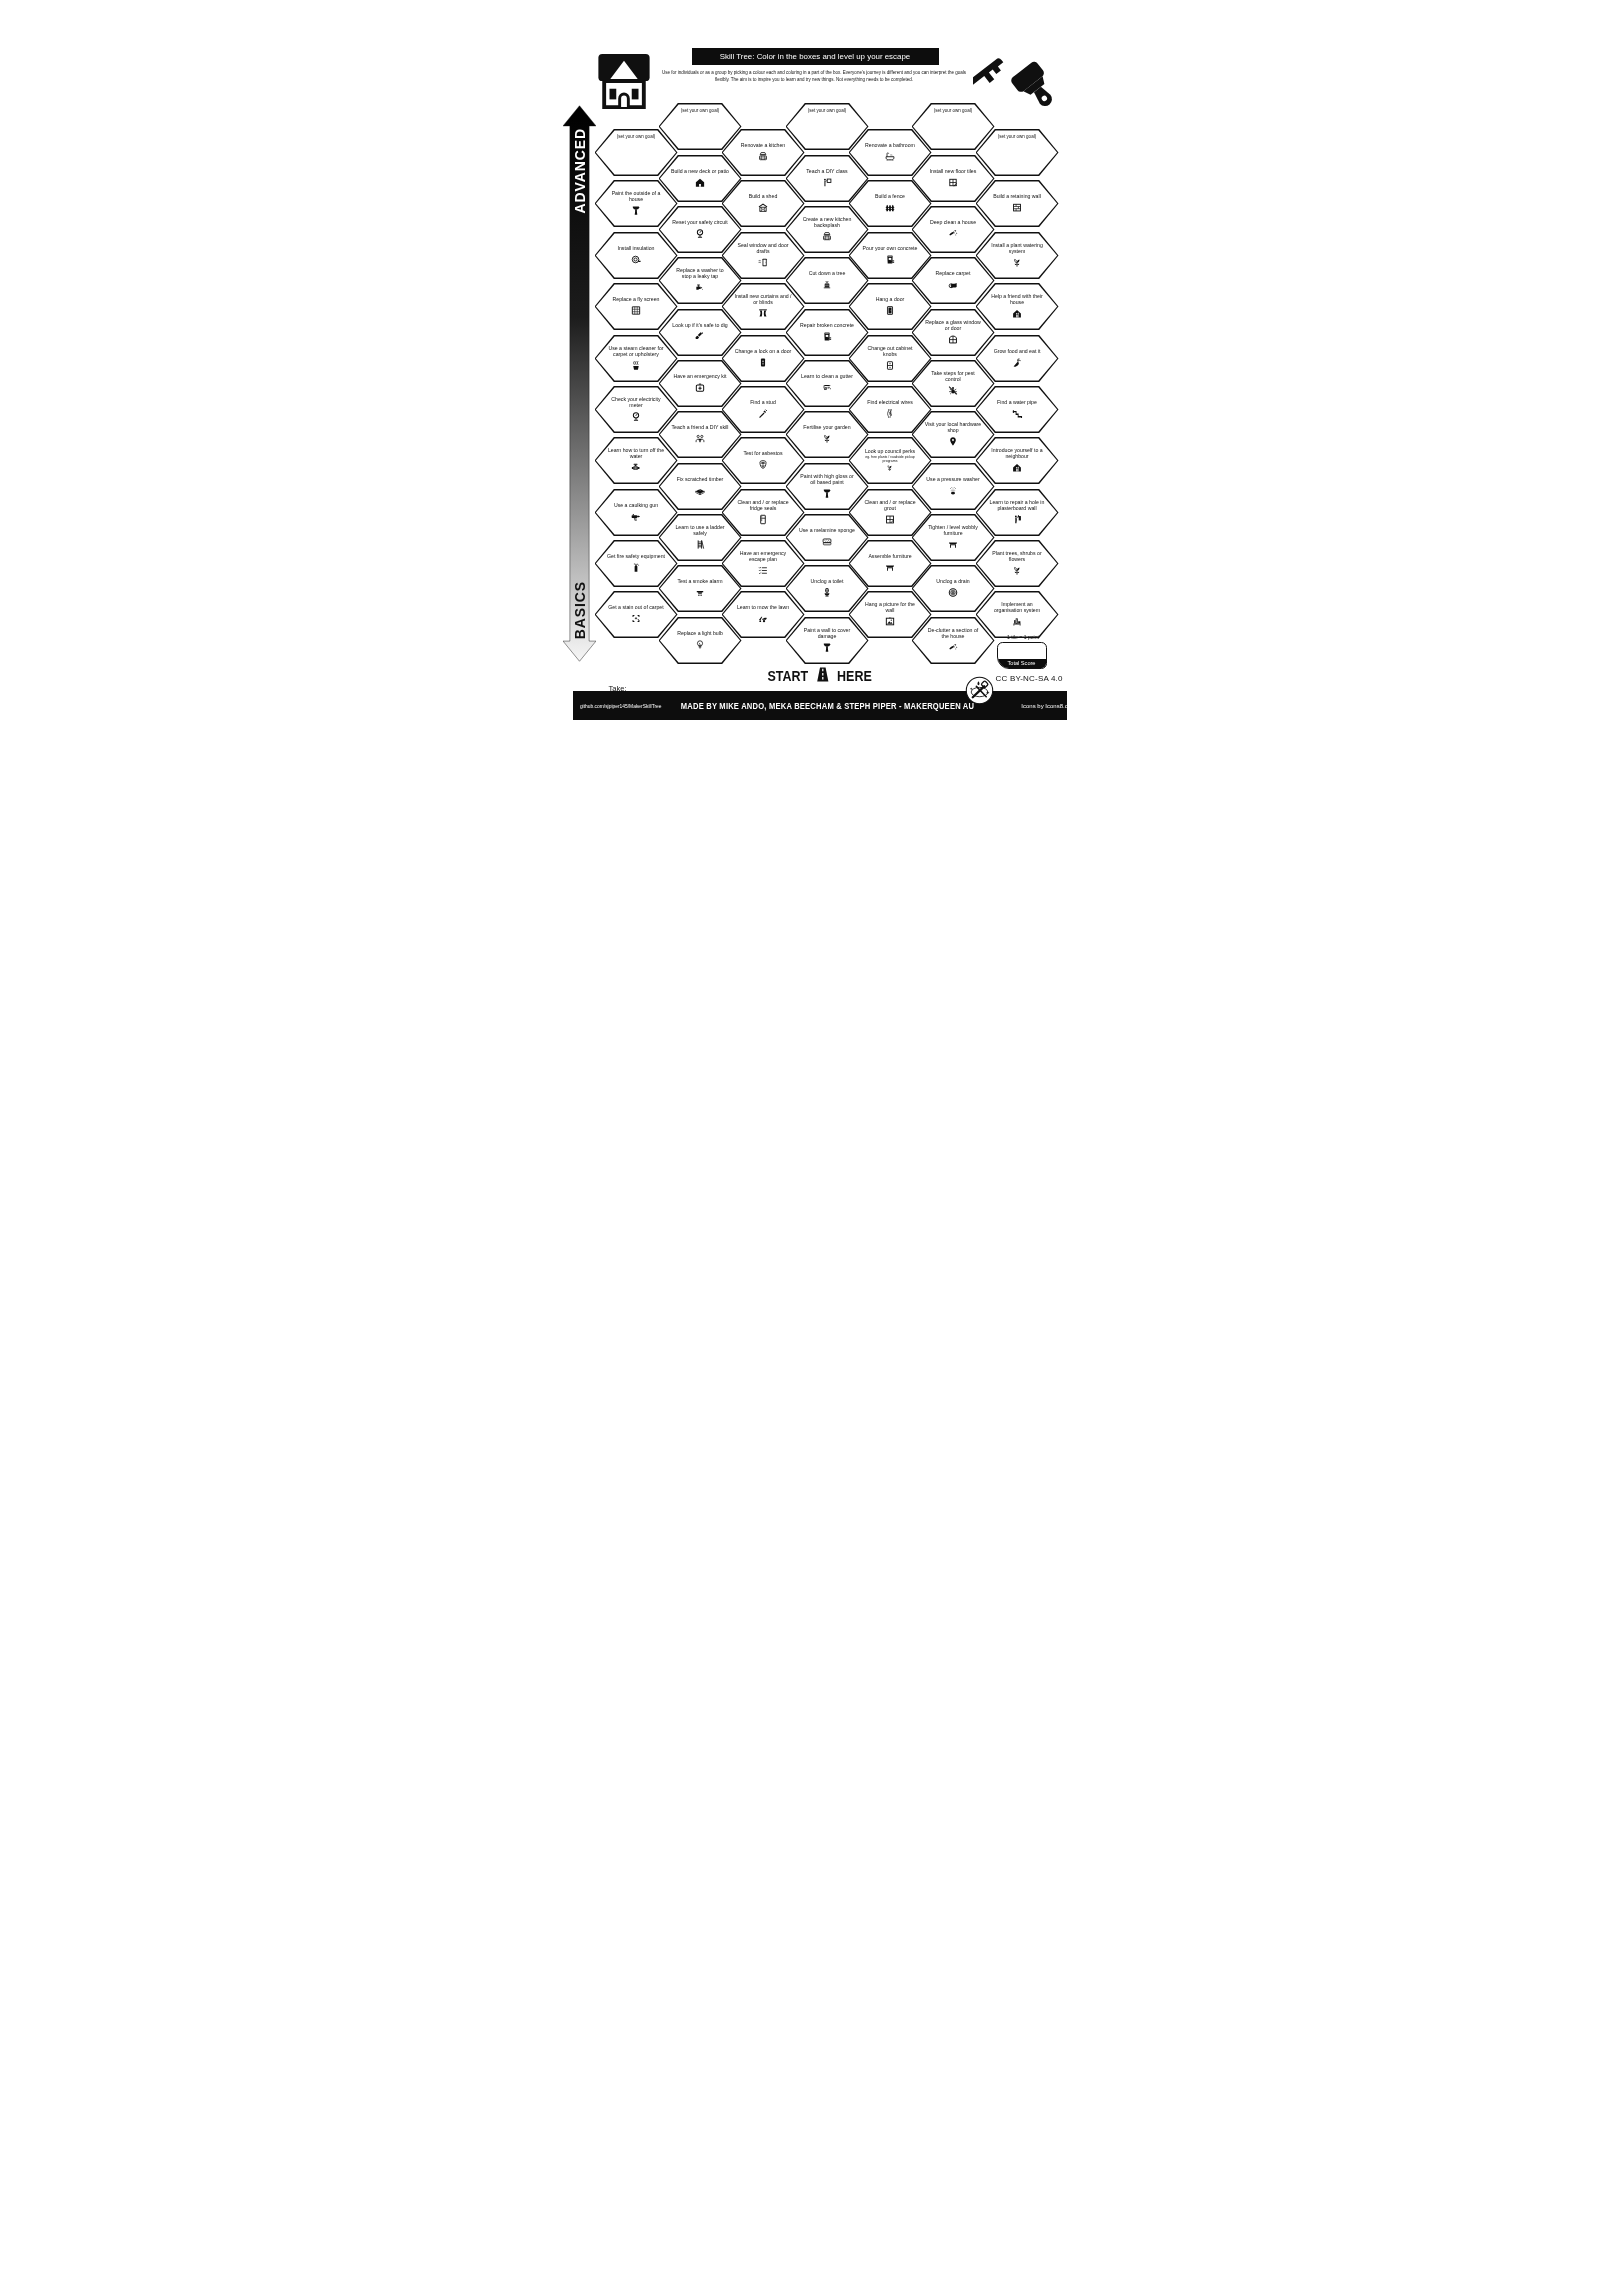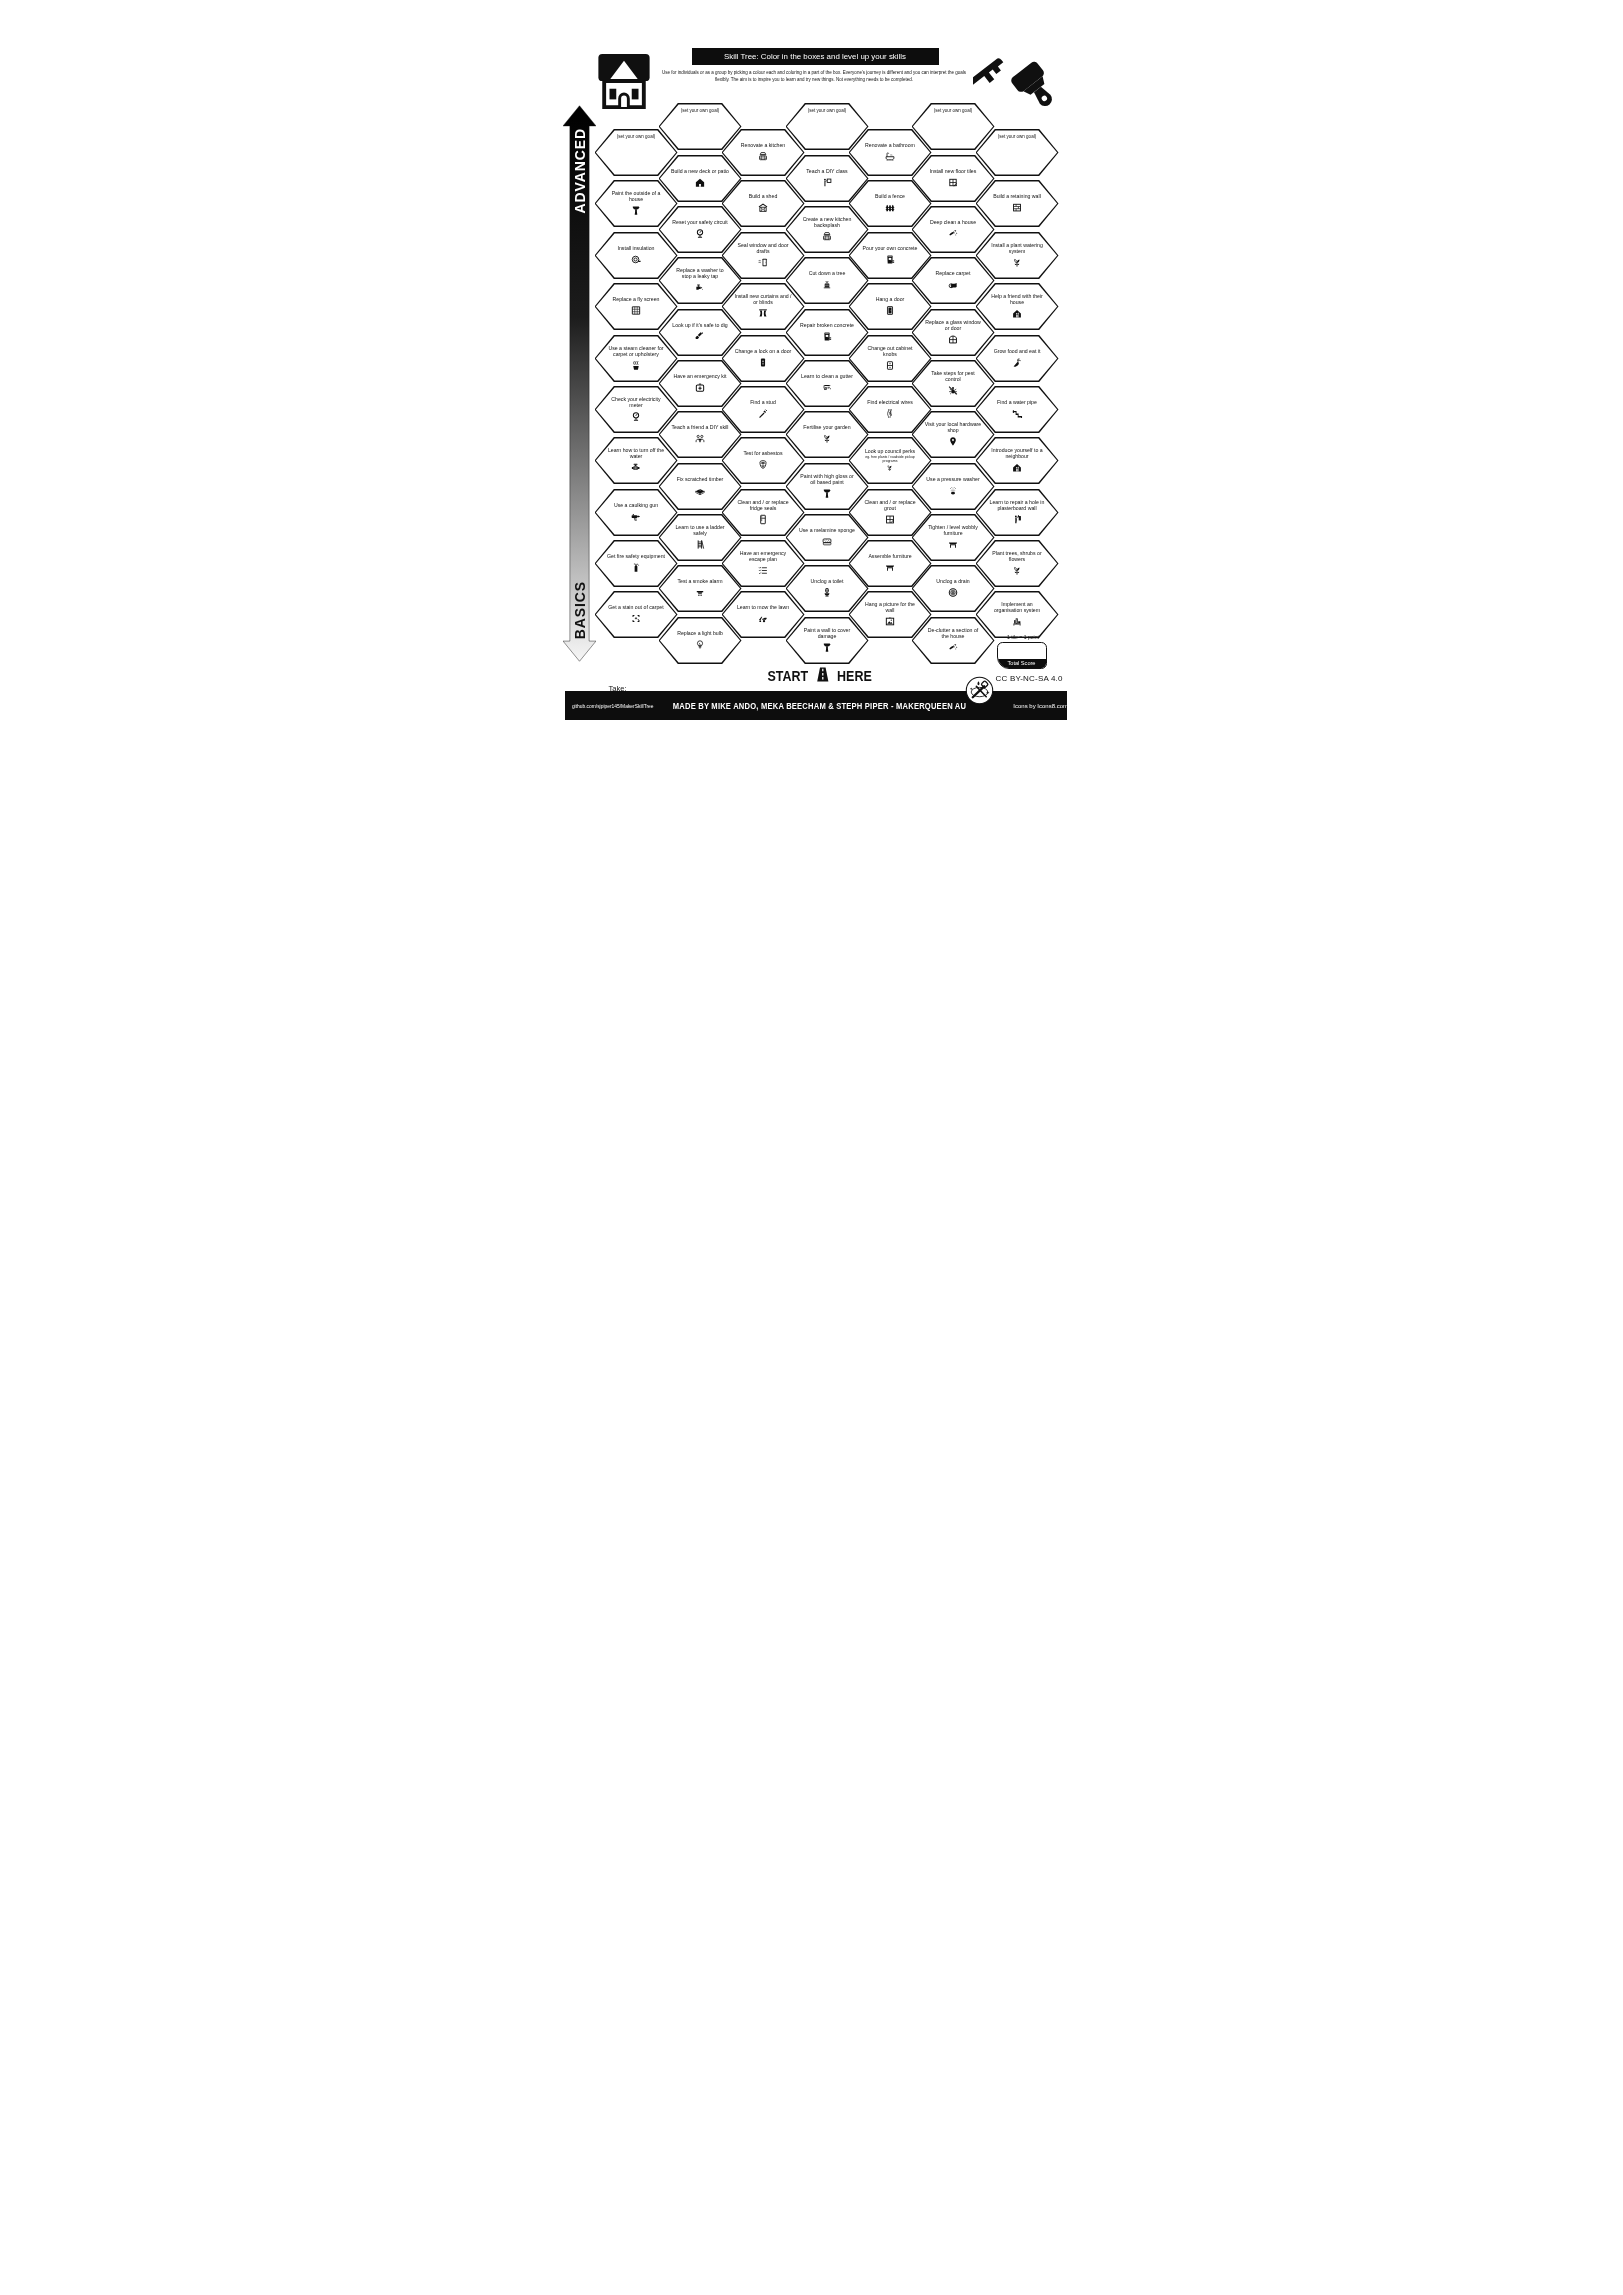--- a/index.html
+++ b/index.html
@@ -45,33 +45,33 @@
   .name-line{position:absolute;left:76px;top:694px;width:126px;height:0.9px;background:#111;}
   
   .tile-note{position:absolute;left:434px;top:634px;width:65px;text-align:center;font-size:5.1px;}
   .score-box{position:absolute;left:440px;top:642px;width:50px;height:27px;border:1.2px solid #111;
              border-radius:5.6px 5.6px 5.6px 12px;box-sizing:border-box;background:#fff;
              display:flex;flex-direction:column;justify-content:flex-end;overflow:hidden;}
   .score-bar{background:#0d0d0d;color:#fff;font-size:5.6px;text-align:center;padding:1.4px 0 1.9px;}
   
   .cc-badge{position:absolute;left:408px;top:676px;z-index:5;}
   .cc-text{position:absolute;left:439px;top:674px;font-size:8px;letter-spacing:0.2px;}
-  .footer{position:absolute;left:8px;top:691px;width:100%;height:29px;background:#0d0d0d;color:#fff;}
+  .footer{position:absolute;left:16px;top:691px;width:100%;height:29px;background:#0d0d0d;color:#fff;}
   .f-left{position:absolute;left:7.4px;top:50%;transform:translateY(-50%);font-size:4.9px;}
   .f-center{position:absolute;left:0;width:100%;top:50%;transform:translateY(-50%) scaleY(1.1);
             text-align:center;font-size:7.6px;font-weight:bold;letter-spacing:0.2px;}
   .f-right{position:absolute;right:6.5px;top:50%;transform:translateY(-50%);font-size:6px;}
 </style>
 </head>
 <body>
 
 <div class="page">
 
   <div class="sub-bar">
-      <span>Skill Tree:  Color in the boxes and level up your skills</span>
+      <span>Skill Tree:  Color in the boxes and level up your escape</span>
     </div>
   <div class="desc">Use for individuals or as a group by picking a colour each and coloring in a part of the box.  Everyone's journey is different and you can interpret the goals flexibly.  The aim is to inspire you to learn and try new things. Not everything needs to be completed.</div>
 
   <div class="logo-house">
     <svg width="54" height="58" viewBox="0 0 110 120">
       <rect x="2" y="4" width="106" height="56" rx="8" fill="#101010"></rect>
       <path d="M55 18 L88 62 H22 Z" fill="#fff"></path>
       <path d="M14 60 h82 v54 h-82 z" fill="#fff" stroke="#101010" stroke-width="8"></path>
       <rect x="25" y="76" width="14" height="22" fill="#101010"></rect>
       <rect x="71" y="76" width="14" height="22" fill="#101010"></rect>

